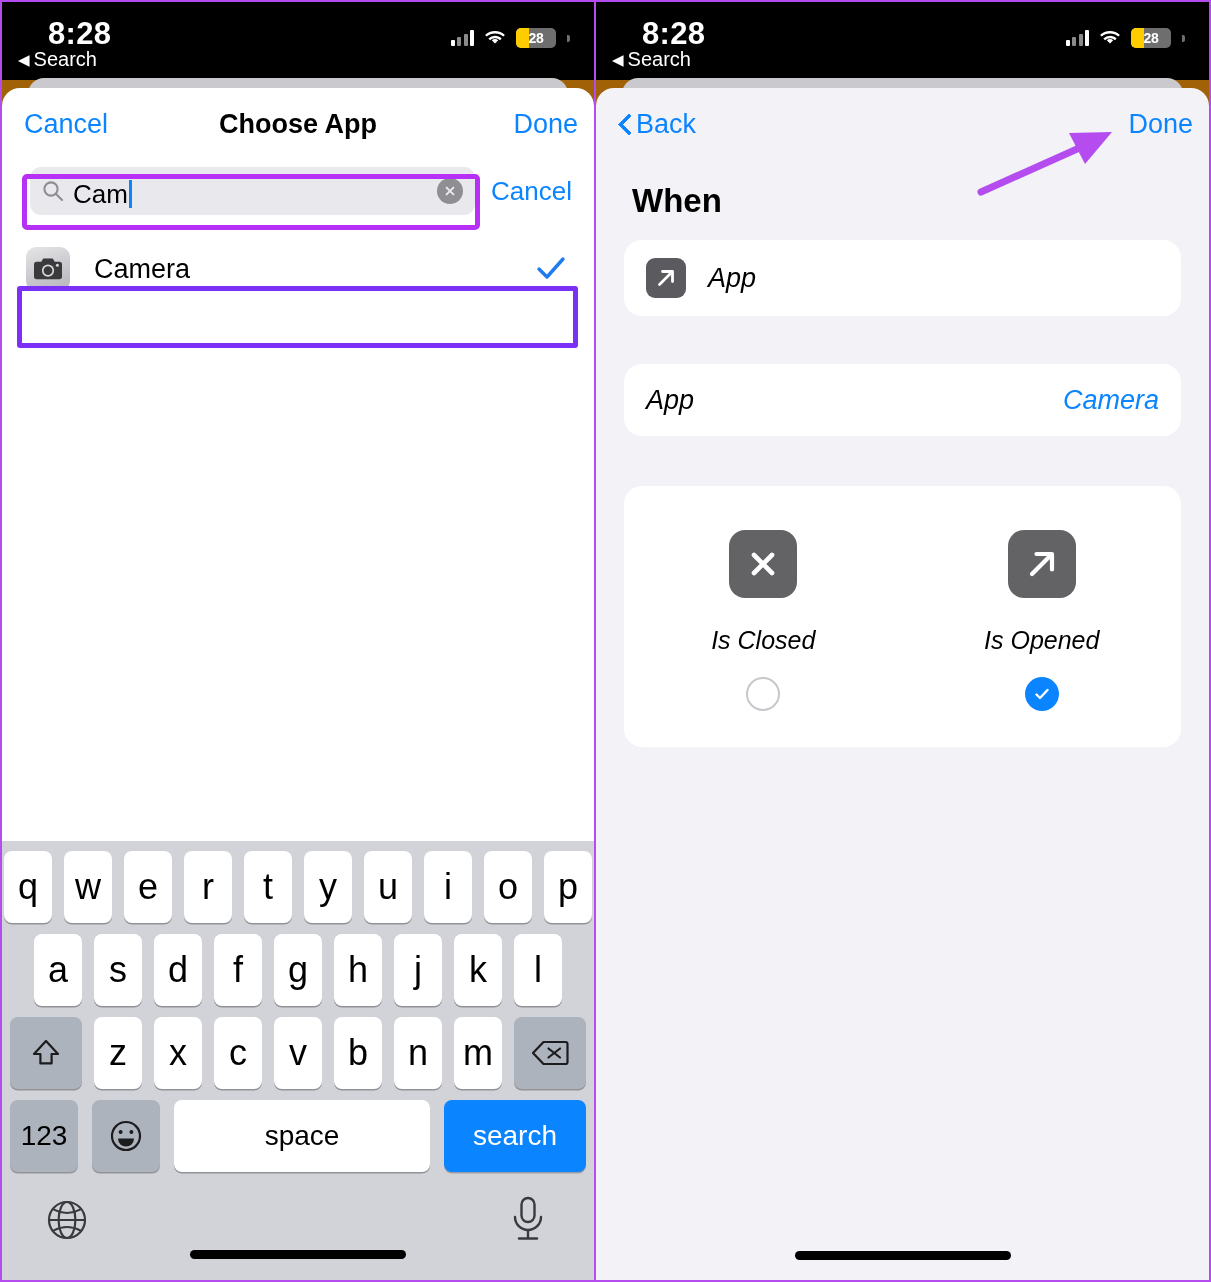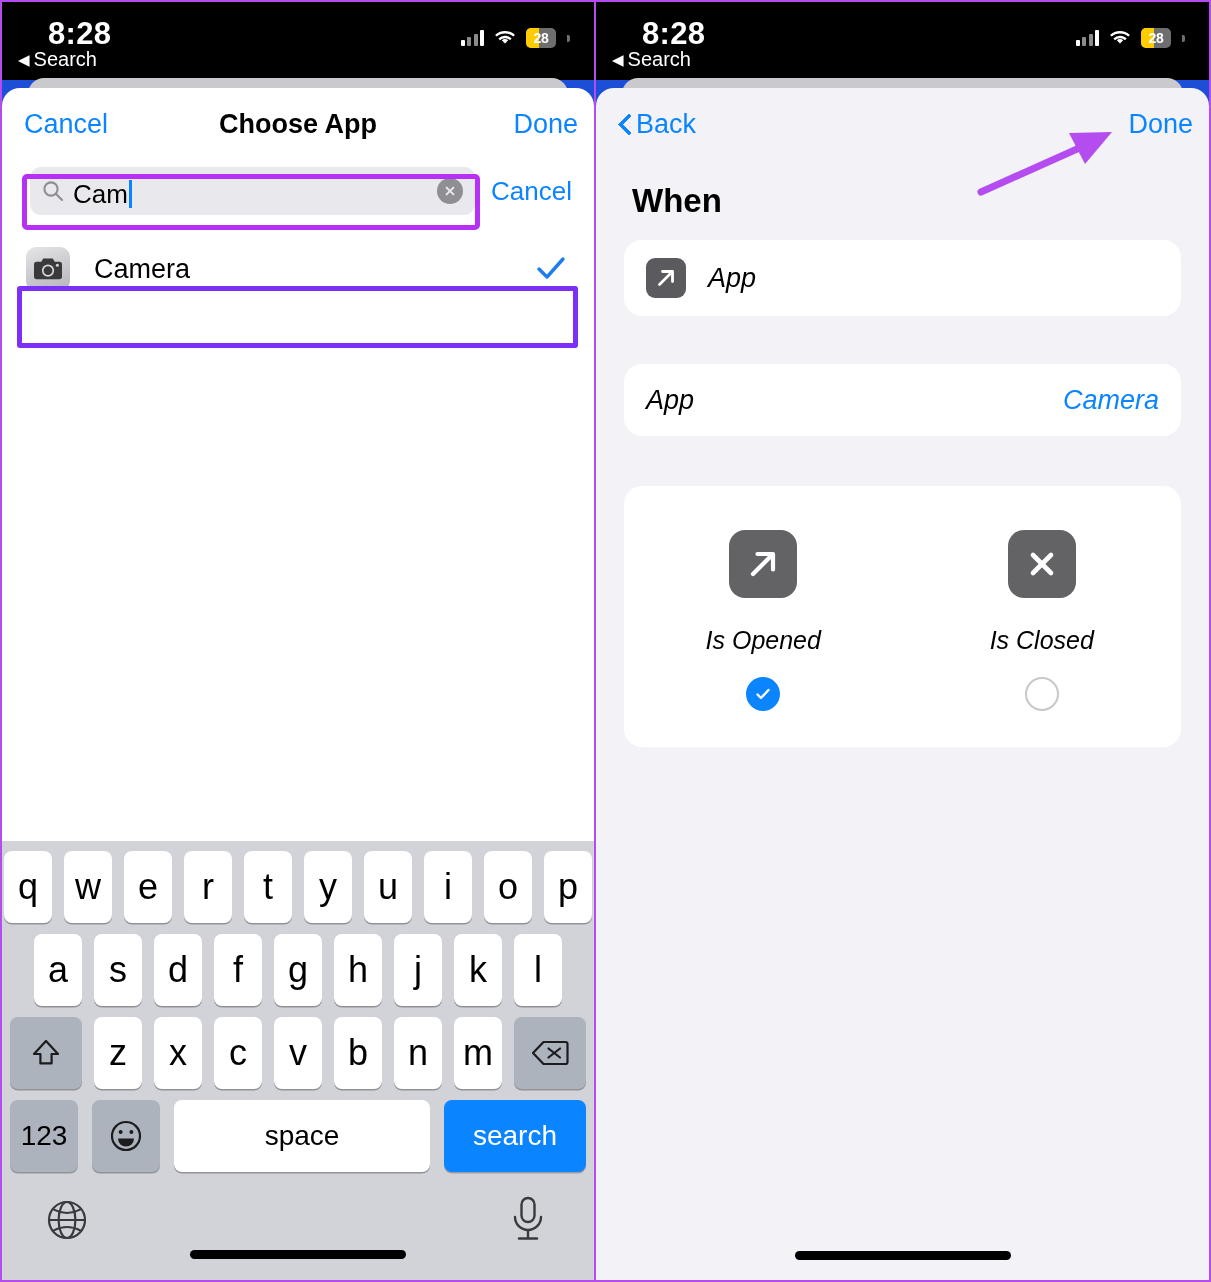--- a/index.html
+++ b/index.html
@@ -7,21 +7,21 @@
   body {
     width:1211px; height:1282px;
     font-family:"Liberation Sans", sans-serif;
     -webkit-font-smoothing:antialiased;
     overflow:hidden;
   }
 
   .figure { position:relative; width:1211px; height:1282px; background:#000; display:flex; }
 
   
-  .panel { position:relative; height:1282px; background:#1d4ed8; overflow:hidden; }
+  .panel { position:relative; height:1282px; background:#a16207; overflow:hidden; }
   .panel-left  { width:595px; border:2px solid #b44cf0; border-right:1px solid #b44cf0; }
   .panel-right { width:616px; border:2px solid #b44cf0; border-left:1px solid #b44cf0; }
 
   
   .statusbar { position:relative; height:78px; background:#000; }
   .sb-time {
     position:absolute; left:46px; top:14px;
     color:#fff; font-size:31px; font-weight:bold; letter-spacing:0.3px;
   }
   .sb-back {
@@ -32,21 +32,21 @@
   .sb-right { position:absolute; right:24px; top:26px; display:flex; align-items:center; gap:10px; }
   .cell { display:flex; align-items:flex-end; gap:2.5px; height:16px; }
   .cell i { width:4px; background:#fff; border-radius:1px; display:block; }
   .cell i:nth-child(1){ height:6px;  background:#fff; }
   .cell i:nth-child(2){ height:9px;  background:#8a8a8a; }
   .cell i:nth-child(3){ height:12px; background:#8a8a8a; }
   .cell i:nth-child(4){ height:16px; background:#fff; }
   .wifi { width:22px; height:16px; position:relative; }
   .wifi svg { display:block; }
   .batt {
-    position:relative; width:30px; height:20px;
+    position:relative; width:40px; height:20px;
     border-radius:5px; background:#6e6e6e; display:flex; align-items:center;
     overflow:hidden;
   }
   .batt .fill { position:absolute; left:0; top:0; bottom:0; width:13px; background:#ffcc00; }
   .batt .num {
     position:relative; width:100%; text-align:center;
     font-size:14px; font-weight:bold; color:#fff; z-index:2; letter-spacing:-0.3px;
   }
   .batt-cap { width:3px; height:7px; background:#6e6e6e; border-radius:0 2px 2px 0; margin-left:1px; }
 
@@ -426,47 +426,47 @@
 
         <div class="card" style="margin-top:48px;">
           <div class="card-kv">
             <span class="kv-key">App</span>
             <span class="kv-val">Camera</span>
           </div>
         </div>
 
         <div class="card choice-card">
           <div class="choices">
+
+            <div class="choice">
+              <span class="choice-icon">
+                <svg width="38" height="38" viewBox="0 0 38 38">
+                    <line x1="10" y1="10" x2="28" y2="28" stroke="#fff" stroke-width="4.6" stroke-linecap="round"></line>
+                    <line x1="28" y1="10" x2="10" y2="28" stroke="#fff" stroke-width="4.6" stroke-linecap="round"></line>
+                  </svg>
+              </span>
+              <span class="choice-label">Is Closed</span>
+              <span class="radio-off"></span>
+            </div>
 
             <div class="choice">
               <span class="choice-icon">
                 <svg width="38" height="38" viewBox="0 0 38 38">
                     <line x1="9" y1="29" x2="28" y2="10" stroke="#fff" stroke-width="4.2" stroke-linecap="round"></line>
                     <polyline points="13.5,9 29,9 29,24.5" fill="none" stroke="#fff" stroke-width="4.2" stroke-linecap="round" stroke-linejoin="round"></polyline>
                   </svg>
               </span>
               <span class="choice-label">Is Opened</span>
               <span class="radio-on">
                 <svg width="18" height="18" viewBox="0 0 18 18">
                     <polyline points="3.5,9.5 7,13 14.5,5" fill="none" stroke="#fff" stroke-width="2.4" stroke-linecap="round" stroke-linejoin="round"></polyline>
                   </svg>
               </span>
             </div>
 
-            <div class="choice">
-              <span class="choice-icon">
-                <svg width="38" height="38" viewBox="0 0 38 38">
-                    <line x1="10" y1="10" x2="28" y2="28" stroke="#fff" stroke-width="4.6" stroke-linecap="round"></line>
-                    <line x1="28" y1="10" x2="10" y2="28" stroke="#fff" stroke-width="4.6" stroke-linecap="round"></line>
-                  </svg>
-              </span>
-              <span class="choice-label">Is Closed</span>
-              <span class="radio-off"></span>
-            </div>
-
           </div>
         </div>
       </div>
 
       <div class="home-ind"></div>
     </div>
 
     <svg class="arrow-anno" width="616" height="1282" viewBox="0 0 616 1282">
       <line x1="385" y1="190" x2="490" y2="143" stroke="#b44cf0" stroke-width="7" stroke-linecap="round"></line>
       <polygon points="516,130 473,131 489,162" fill="#b44cf0"></polygon>

